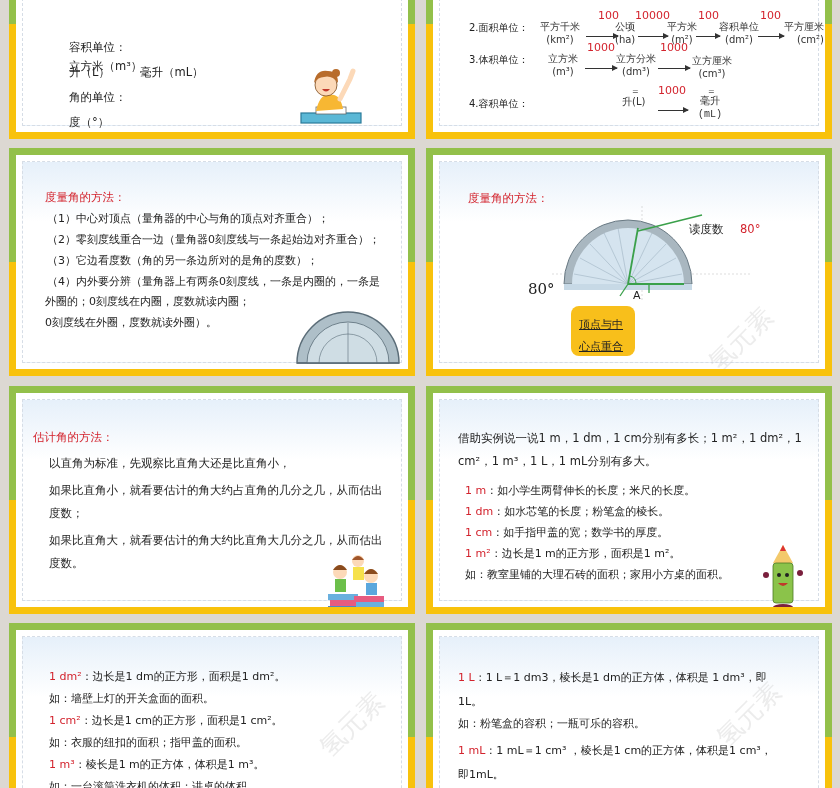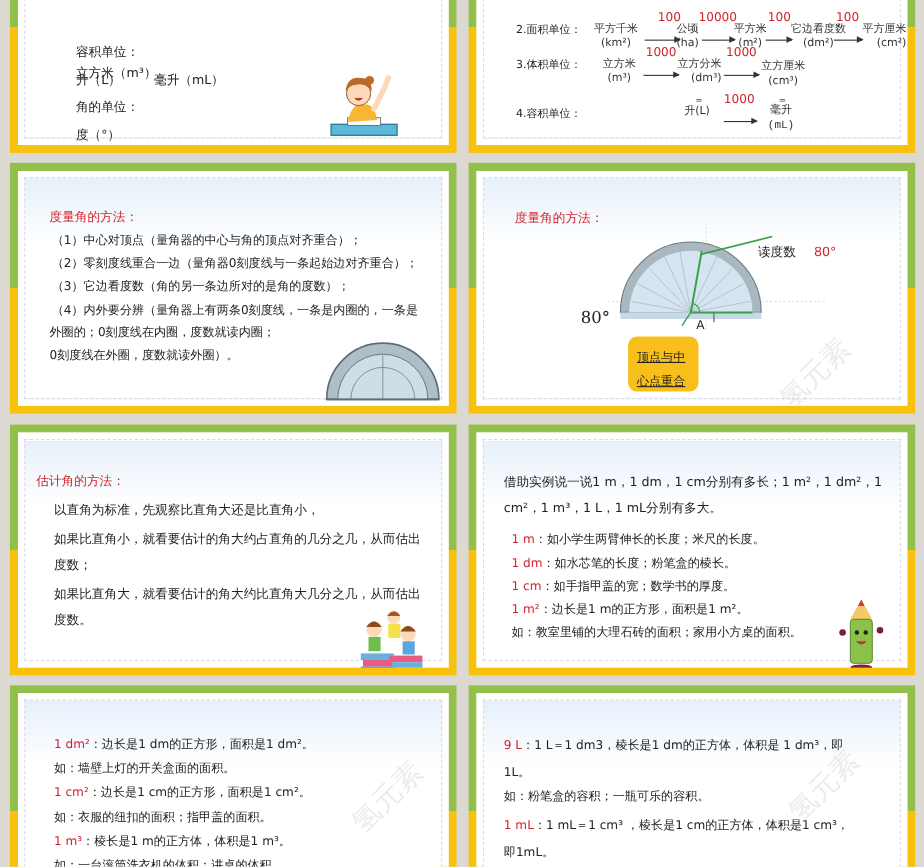--- a/index.html
+++ b/index.html
@@ -62,38 +62,38 @@
       </div>
     <div class="num" style="left:195px;top:85px;">10000</div>
     <div class="arrow" style="left:198px;top:112px;width:30px;"></div>
     <div class="unit" style="left:227px;top:96px;">
         <div>平方米</div>
         <div>(m²)</div>
       </div>
     <div class="num" style="left:258px;top:85px;">100</div>
     <div class="arrow" style="left:256px;top:112px;width:24px;"></div>
     <div class="unit" style="left:279px;top:96px;">
-        <div>它边看度数</div>
+        <div>容积单位</div>
         <div>(dm²)</div>
       </div>
     <div class="num" style="left:320px;top:85px;">100</div>
     <div class="arrow" style="left:318px;top:112px;width:26px;"></div>
     <div class="unit" style="left:344px;top:96px;text-align:right;">
         <div>平方厘米</div>
         <div>(cm²)</div>
       </div>
 
     <div class="txt" style="left:29px;top:131px;font-size:10px;">3.体积单位：</div>
     <div class="unit" style="left:108px;top:128px;">
         <div>立方米</div>
         <div>(m³)</div>
       </div>
     <div class="num" style="left:147px;top:117px;">1000</div>
     <div class="arrow" style="left:145px;top:144px;width:32px;"></div>
-    <div class="unit" style="left:176px;top:128px;text-align:right;">
+    <div class="unit" style="left:176px;top:128px;">
         <div>立方分米</div>
         <div>(dm³)</div>
       </div>
     <div class="num" style="left:220px;top:117px;">1000</div>
     <div class="arrow" style="left:218px;top:144px;width:32px;"></div>
     <div class="unit" style="left:252px;top:130px;">
         <div>立方厘米</div>
         <div>(cm³)</div>
       </div>
 
@@ -232,21 +232,21 @@
     <svg style="position:absolute;left:300px;top:150px;" width="40" height="20" viewBox="0 0 40 20">
       <path d="M10 20 L15 8 L20 20" stroke="#888" fill="none"></path>
         <circle cx="22" cy="14" r="4" fill="#333"></circle>
       <path d="M24 2 L26 14" stroke="#aaa" stroke-width="2"></path>
     </svg>
   </div>
 </div>
 
 <div class="slide col-r r4">
   <div class="inner">
-    <div class="txt" style="left:18px;top:35px;font-size:11px;"><span class="hl">9 L</span><span>：1 L＝1 dm3，棱长是1 dm的正方体，体积是 1 dm³，即</span></div>
+    <div class="txt" style="left:18px;top:35px;font-size:11px;"><span class="hl">1 L</span><span>：1 L＝1 dm3，棱长是1 dm的正方体，体积是 1 dm³，即</span></div>
     <div class="txt" style="left:18px;top:59px;font-size:11px;">1L。</div>
     <div class="txt" style="left:18px;top:81px;font-size:11px;">如：粉笔盒的容积；一瓶可乐的容积。</div>
     <div class="txt" style="left:18px;top:108px;font-size:11px;"><span class="hl">1 mL</span><span>：1 mL＝1 cm³ ，棱长是1 cm的正方体，体积是1 cm³，</span></div>
     <div class="txt" style="left:18px;top:132px;font-size:11px;">即1mL。</div>
 
     <div class="watermark" style="left:270px;top:60px;">氢元素</div>
 
   </div>
 </div>
 

